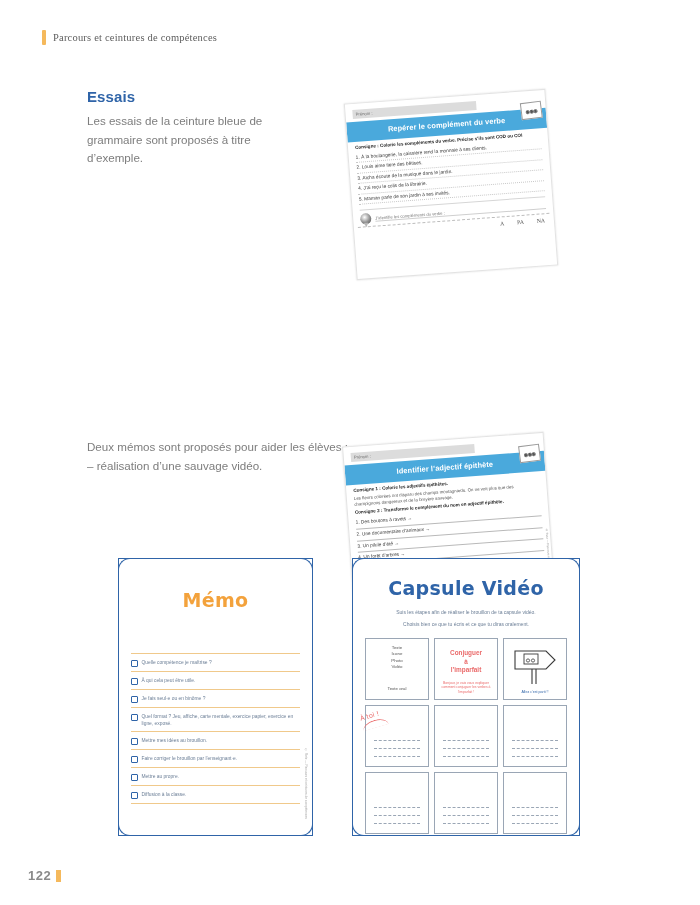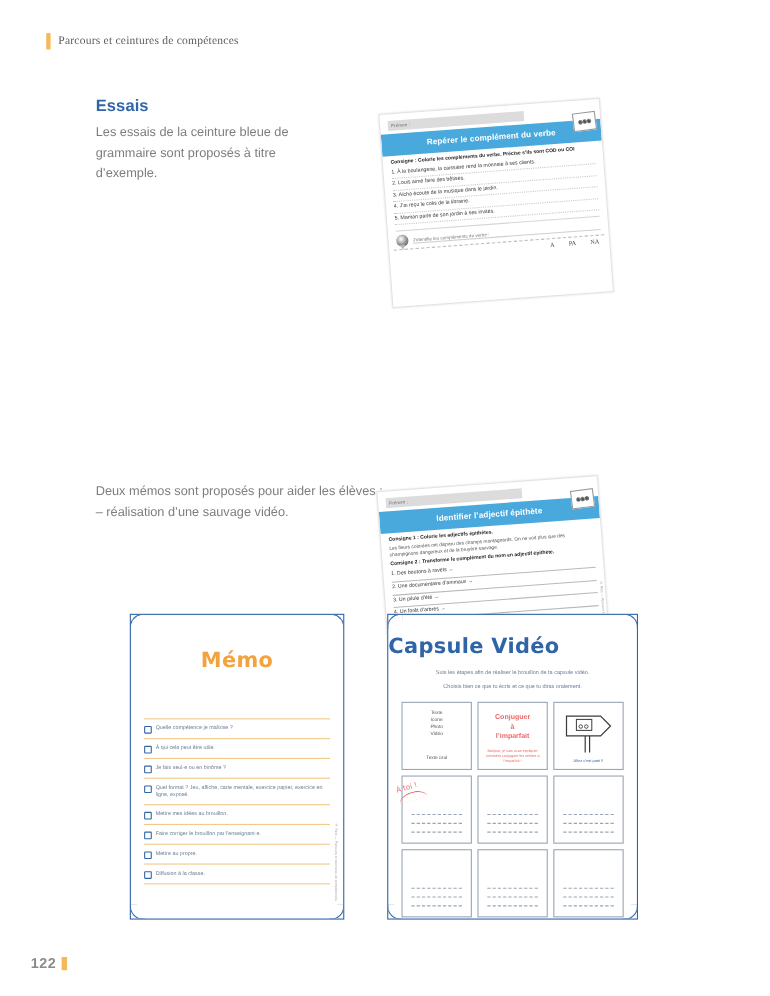--- a/index.html
+++ b/index.html
@@ -135,21 +135,21 @@
     border-radius:1px;
   }
   .chk-txt{font-size:4.9px;color:#6b7e96;line-height:7px;}
   .memo-credit{
     position:absolute;right:4px;bottom:16px;font-size:3.2px;color:#a5a5a5;
     writing-mode:vertical-rl;
   }
 
   
   .cap-title{
-    text-align:left;margin:18px 0 0 0;font-size:19px;font-weight:bold;
+    text-align:center;margin:18px 0 0 0;font-size:19px;font-weight:bold;
     color:#2f64a8;letter-spacing:.3px;font-family:"DejaVu Sans",sans-serif;
   }
   .cap-sub{
     text-align:center;font-size:5px;color:#6b7e96;margin:9px 14px 0 14px;line-height:9px;
   }
   .grid{
     margin:9px 12px 0 12px;display:grid;grid-template-columns:repeat(3,1fr);
     gap:5px;
   }
   .cell{

